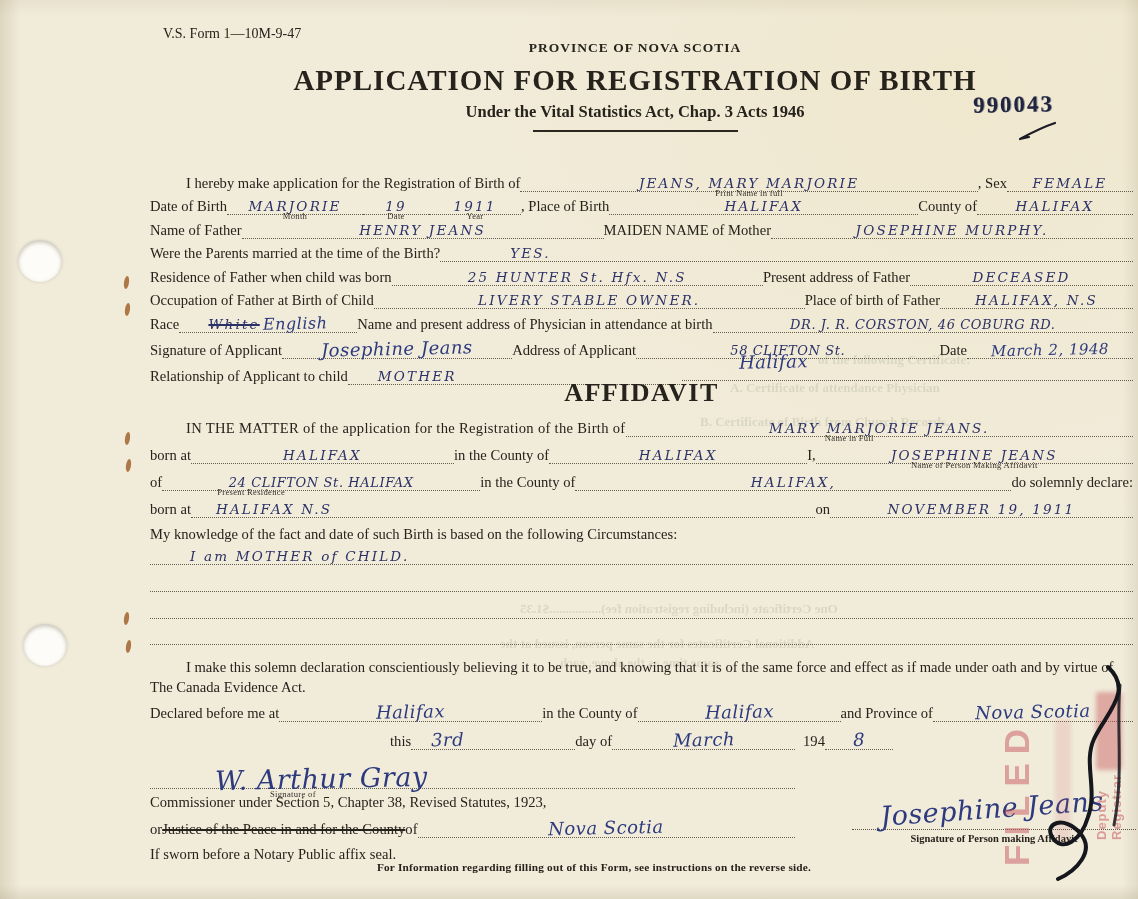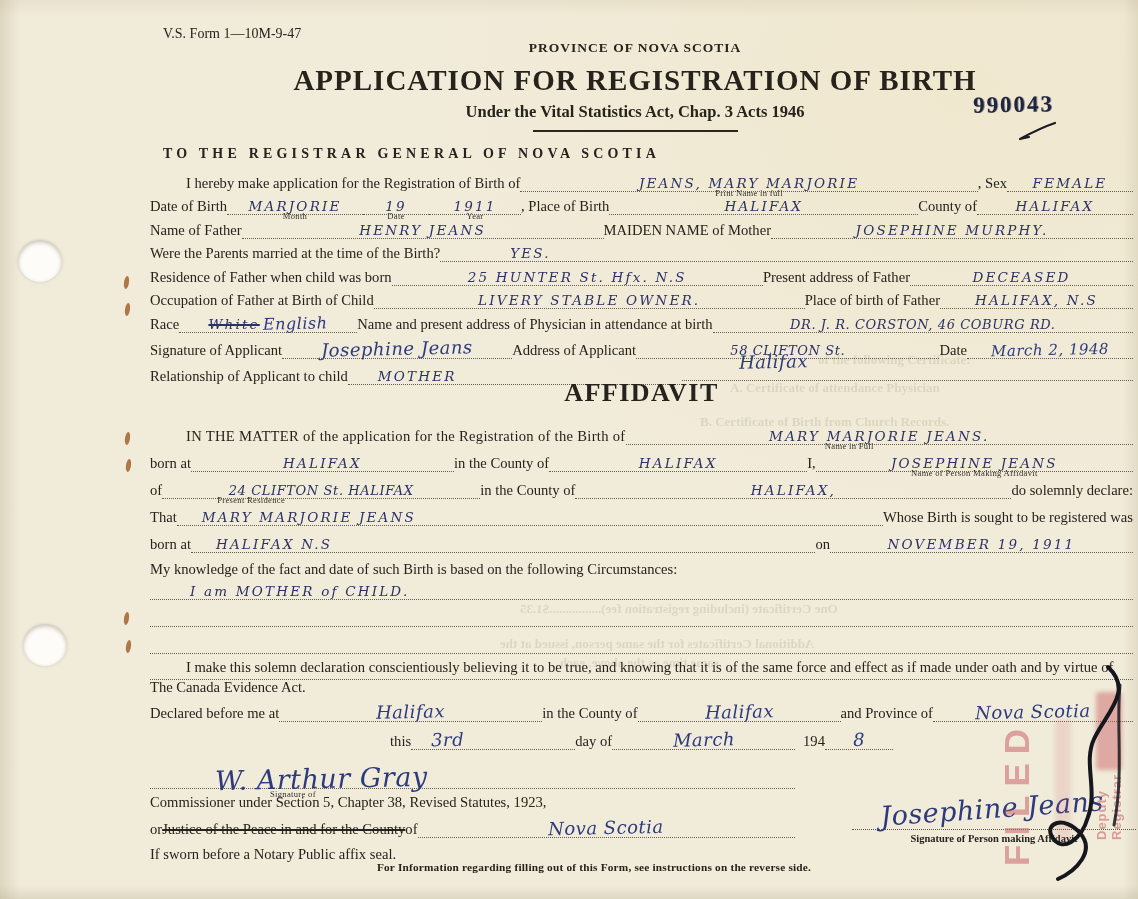--- a/index.html
+++ b/index.html
@@ -34,21 +34,21 @@
   .struck{text-decoration:line-through;text-decoration-thickness:1.5px;}
   .emptyline{border-bottom:1px dotted rgba(75,67,52,.85);height:19px;margin-bottom:6.5px;}
   
   .hd-province{font-weight:700;font-size:13.5px;letter-spacing:1px;}
   .hd-title{font-weight:600;font-size:29px;letter-spacing:1px;margin-top:8px;}
   .hd-sub{font-weight:700;font-size:16.5px;margin-top:5px;}
   .hd-rule{width:205px;height:2px;background:#2a2620;margin:8px auto 0;}
   .filenum{font-weight:700;font-size:23px;letter-spacing:2px;color:#1f2440;
            text-shadow:1px 0 0 rgba(31,36,64,.45);transform:rotate(-1deg);}
   .addressee{font-weight:700;font-size:14px;letter-spacing:4.2px;}
-  .aff-head{text-align:center;font-weight:700;font-size:26px;letter-spacing:1.5px;margin-bottom:21px;}
+  .aff-head{text-align:center;font-weight:700;font-size:26px;letter-spacing:1.5px;margin-bottom:13px;}
   .para{font-size:14.6px;line-height:19.5px;text-indent:36px;margin-bottom:7px;white-space:normal;}
   .footer-note{font-weight:700;font-size:11.3px;letter-spacing:.2px;text-align:center;}
   
   .stamp-filed{font-family:"Liberation Sans",sans-serif;font-weight:700;font-size:35px;
                letter-spacing:9px;color:rgba(199,88,94,.5);transform:rotate(-90deg);transform-origin:0 0;}
   .stamp-deputy{font-family:"Liberation Sans",sans-serif;font-weight:700;font-size:13px;
                 letter-spacing:1px;color:rgba(199,88,94,.55);transform:rotate(-90deg);transform-origin:0 0;filter:blur(.4px);}
   .stamp-smudge{width:26px;height:78px;background:rgba(199,88,94,.45);filter:blur(2px);border-radius:3px;}
   .stamp-ghost{width:16px;height:120px;background:rgba(199,88,94,.14);filter:blur(2px);border-radius:3px;}
   
@@ -85,21 +85,20 @@
   <div class="abs" style="left:150px;top:40px;width:970px;text-align:center;">
     <div class="hd-province">PROVINCE OF NOVA SCOTIA</div>
     <div class="hd-title">APPLICATION FOR REGISTRATION OF BIRTH</div>
     <div class="hd-sub">Under the Vital Statistics Act, Chap. 3 Acts 1946</div>
     <div class="hd-rule"></div>
   </div>
   <div class="abs filenum" style="left:973px;top:92px;">990043</div>
   <svg class="abs" style="left:1015px;top:120px;" width="44" height="22">
     <path d="M40,3 C28,7 16,13 5,19 M5,19 L14,17" stroke="#1c1c26" stroke-width="2.2" fill="none" stroke-linecap="round"></path>
   </svg>
-  <div class="abs addressee" style="left:163px;top:146px;">TO THE REGISTRAR GENERAL OF NOVA SCOTIA</div>
 
   <div class="abs" style="left:150px;top:176px;width:983px;">
     <div class="row">
       <span class="lbl" style="padding-left:36px;">I hereby make application for the Registration of Birth of</span>
       <span class="v grow">
         <span class="caps">JEANS, MARY MARJORIE</span>
         <span class="hint">Print Name in full</span>
       </span>
       <span class="lbl">, Sex</span>
       <span class="v" style="width:118px;">
@@ -228,27 +227,20 @@
       <span class="lbl">of</span>
       <span class="v" style="width:310px;">
         <span class="caps tight">24 CLIFTON St. HALIFAX</span>
         <span class="hint" style="text-align:left;padding-left:55px;">Present Residence</span>
       </span>
       <span class="lbl">in the County of</span>
       <span class="v grow">
         <span class="caps">HALIFAX,</span>
       </span>
       <span class="lbl">do solemnly declare:</span>
-    </div>
-    <div class="row" style="margin-bottom:11px;">
-      <span class="lbl">That</span>
-      <span class="v grow" style="text-align:left;padding-left:25px;">
-        <span class="caps">MARY MARJORIE JEANS</span>
-      </span>
-      <span class="lbl">Whose Birth is sought to be registered was</span>
     </div>
     <div class="row" style="margin-bottom:9px;">
       <span class="lbl">born at</span>
       <span class="v grow" style="text-align:left;padding-left:25px;">
         <span class="caps">HALIFAX   N.S</span>
       </span>
       <span class="lbl">on</span>
       <span class="v" style="width:295px;">
         <span class="caps">NOVEMBER 19, 1911</span>
       </span>

